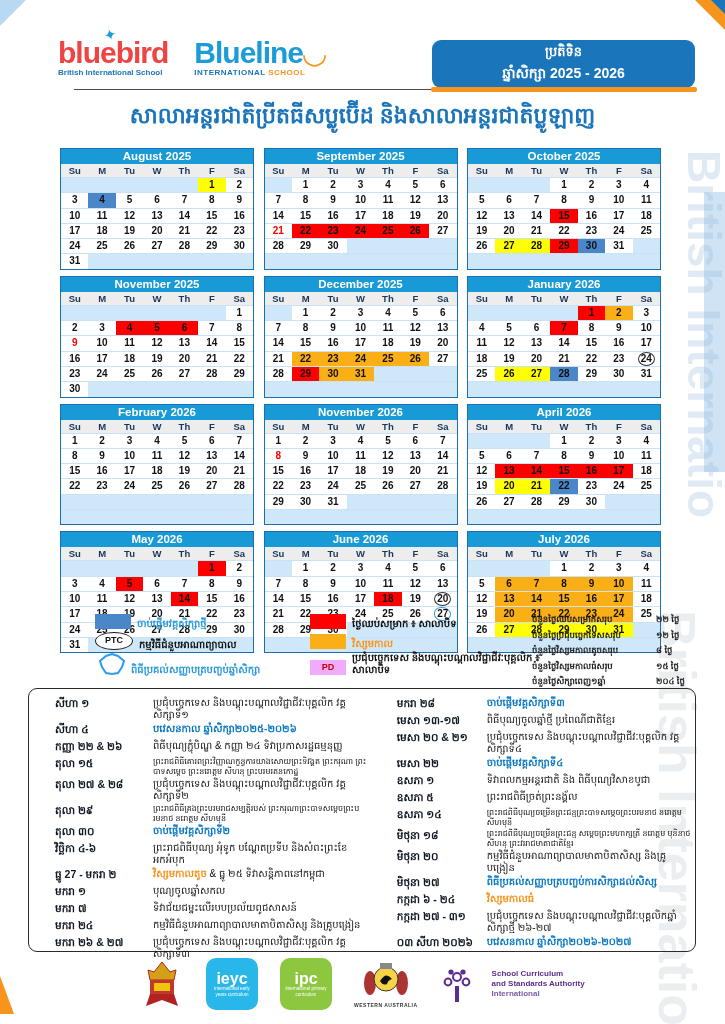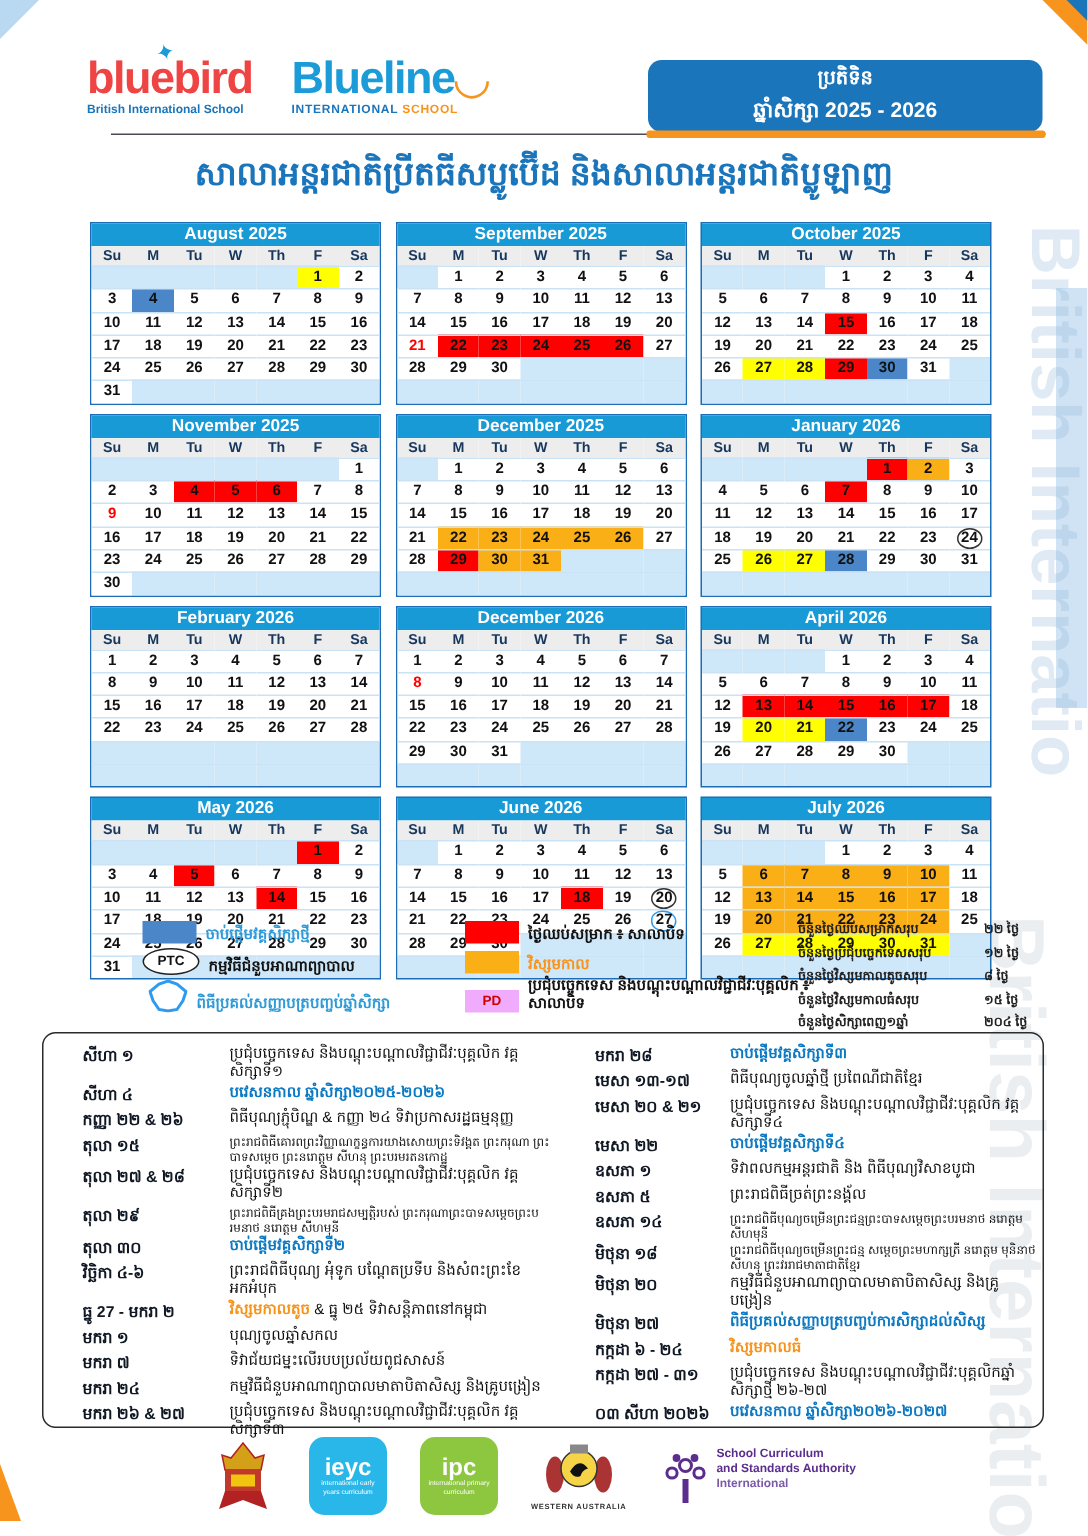--- a/index.html
+++ b/index.html
@@ -78,21 +78,21 @@
   .seg-blue{color:#0b79c3;font-weight:bold;}
   .seg-orange{color:#f7941d;font-weight:bold;}
   .seg-default{color:#111;}
   
   .footer{position:absolute;top:958px;left:140px;display:flex;align-items:center;gap:22px;}
   .card{width:52px;height:52px;border-radius:10px;color:#fff;display:flex;flex-direction:column;align-items:center;justify-content:center;text-align:center;}
   .card .big{font-size:16px;font-weight:bold;line-height:15px;}
   .card .tiny{font-size:4.5px;line-height:1.3;padding:0 3px;}
   .wa{display:flex;flex-direction:column;align-items:center;gap:1px;}
   .wa .cap{font-size:5px;font-weight:bold;color:#333;letter-spacing:.5px;}
-  .scsa{display:flex;align-items:flex-start;gap:4px;}
+  .scsa{display:flex;align-items:center;gap:18px;}
   .scsa .txt{font-size:8px;font-weight:bold;color:#5b2d8e;line-height:1.25;}
   .scsa .txt .intl{color:#7a5ba8;}
 </style>
 </head>
 <body>
 
 <div class="corner-tl"></div>
 <div class="corner-tr-orange"></div>
 <div class="corner-tr-blue"></div>
 <div class="corner-bl"></div>
@@ -494,21 +494,21 @@
         <div class="dc empty"></div>
         <div class="dc empty"></div>
         <div class="dc empty"></div>
         <div class="dc empty"></div>
         <div class="dc empty"></div>
         <div class="dc empty"></div>
         <div class="dc empty"></div>
       </div>
     </div>
     <div class="month">
-      <div class="mtitle">December 2026</div>
+      <div class="mtitle">November 2026</div>
       <div class="mgrid">
         <div class="dh">Su</div>
         <div class="dh">M</div>
         <div class="dh">Tu</div>
         <div class="dh">W</div>
         <div class="dh">Th</div>
         <div class="dh">F</div>
         <div class="dh">Sa</div>
         <div class="dc">1</div>
         <div class="dc">2</div>

